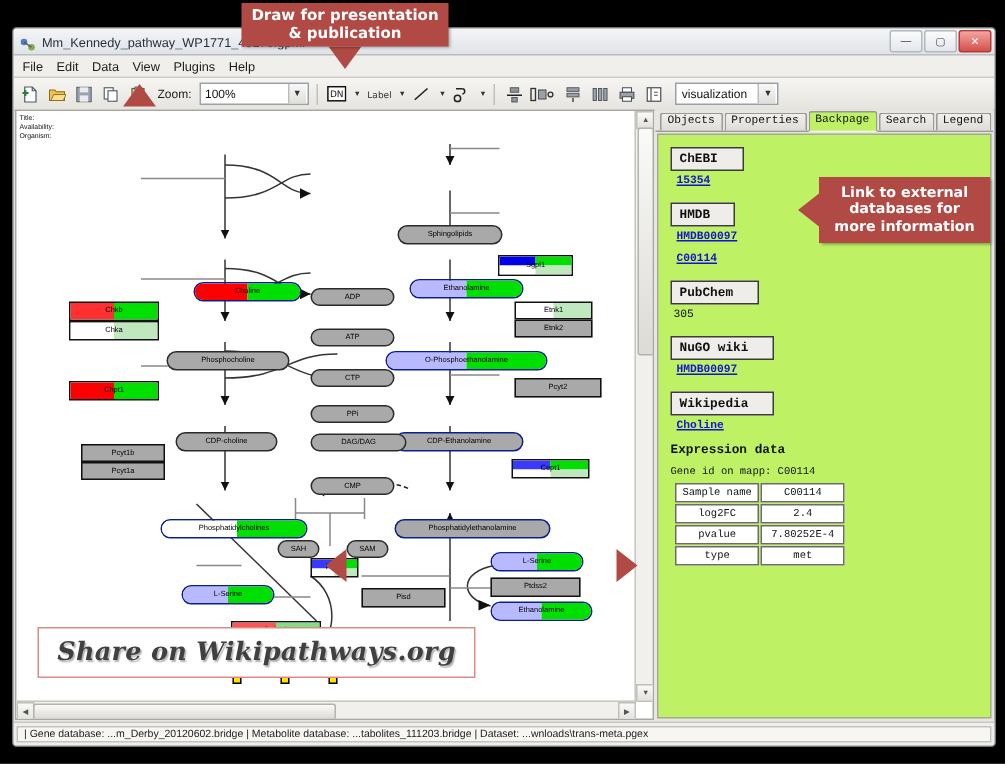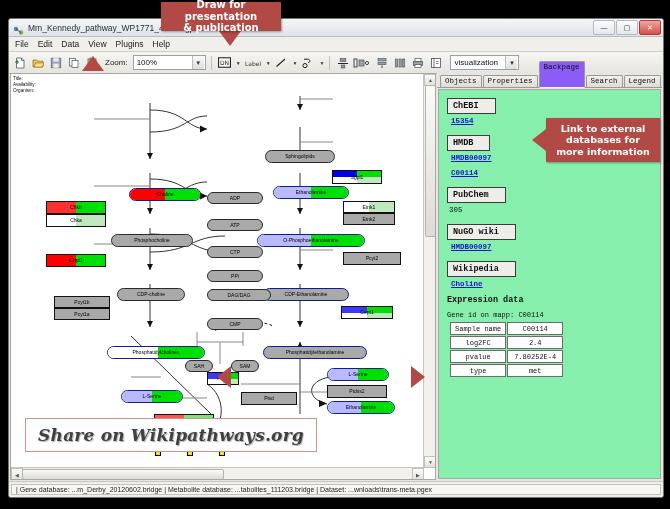--- a/index.html
+++ b/index.html
@@ -58,22 +58,22 @@
   .metab-hi{border:1.4px solid #0b1e8f;border-radius:9px;overflow:hidden;}
   .gene-box{border:1px solid #111;overflow:hidden;}
   .half{position:absolute;top:0;bottom:0;}
   .lbl{position:relative;z-index:3;}
 
   
   .tabrow{display:flex;align-items:flex-end;height:14px;padding-left:3px;gap:1px;
           border-bottom:1px solid #9b9995;background:#e8e6e1;}
   .tab{font-size:7.5px;color:#101010;padding:1px 4px 2px 4px;border:1px solid #9b9995;border-bottom:none;
        background:linear-gradient(#f1f0ec,#dedcd7);border-radius:2px 2px 0 0;}
-  .tab.active{background:#8b5cf6;padding-bottom:16px;position:relative;top:1px;border-bottom:1px solid #f7f6f3;}
-  .backpage{flex:1;background:#86efac;border:1px solid #a9a7a2;margin:1px;overflow:hidden;position:relative;padding:5px 0 0 8px;}
+  .tab.active{background:#bef264;padding-bottom:3px;position:relative;top:1px;border-bottom:1px solid #f7f6f3;}
+  .backpage{flex:1;background:#bef264;border:1px solid #a9a7a2;margin:1px;overflow:hidden;position:relative;padding:5px 0 0 8px;}
   .bp-head{display:inline-block;border:1px solid #3c3c3c;background:#eeedea;font-size:8.5px;font-weight:bold;
            color:#101010;padding:2px 16px 2px 5px;margin-bottom:3px;}
   .bp-link{font-size:7.5px;color:#1414cf;text-decoration:underline;font-weight:bold;display:block;margin:0 0 7px 4px;}
   .bp-text{font-size:7.5px;color:#111;display:block;margin:0 0 7px 2px;}
   .bp-exp{font-size:8.5px;font-weight:bold;color:#101010;margin:2px 0 6px 0;}
   .bp-sub{font-size:7px;color:#111;margin-bottom:2px;}
   table.expr{border-collapse:separate;border-spacing:1px;font-size:7px;margin-left:2px;}
   table.expr td{border:1px solid #6e6c68;background:#fff;padding:1.5px 4px;text-align:center;color:#111;min-width:46px;}
 
   
@@ -568,21 +568,21 @@
             </table>
         </div>
       </div>
     </div>
 
     <div class="statusbar">
       <span class="status-text">| Gene database: ...m_Derby_20120602.bridge | Metabolite database: ...tabolites_111203.bridge | Dataset: ...wnloads\trans-meta.pgex</span>
     </div>
   </div>
 
-  <div class="callout" style="left:161px;top:2px;width:120px;height:29px;font-size:10px;">
+  <div class="callout" style="left:161px;top:2px;width:138px;height:29px;font-size:10px;">
     <span style="white-space:pre-line">Draw for presentation
 &amp; publication</span>
   </div>
   <div class="arrow-down" style="left:219px;top:31px;"></div>
 
   <div class="arrow-up" style="left:82px;top:56px;"></div>
 
   <div class="callout" style="left:546px;top:118px;width:114px;height:44px;font-size:9.5px;">
     <span style="white-space:pre-line">Link  to external
 databases  for

